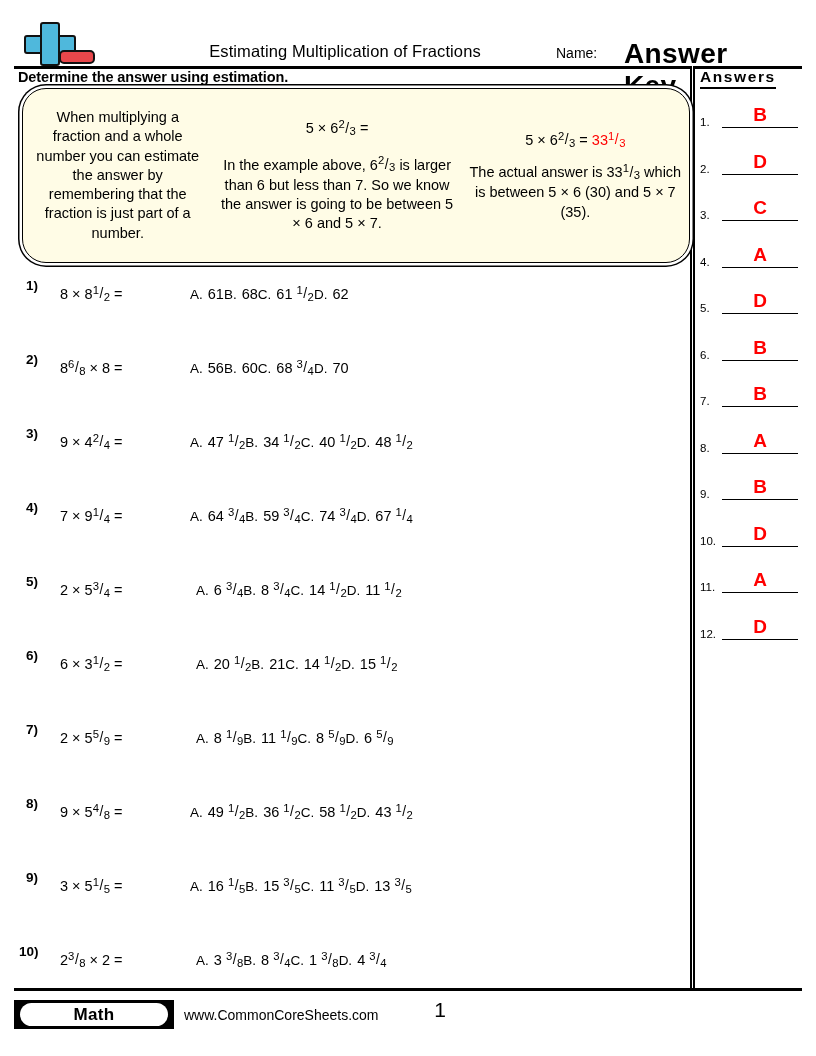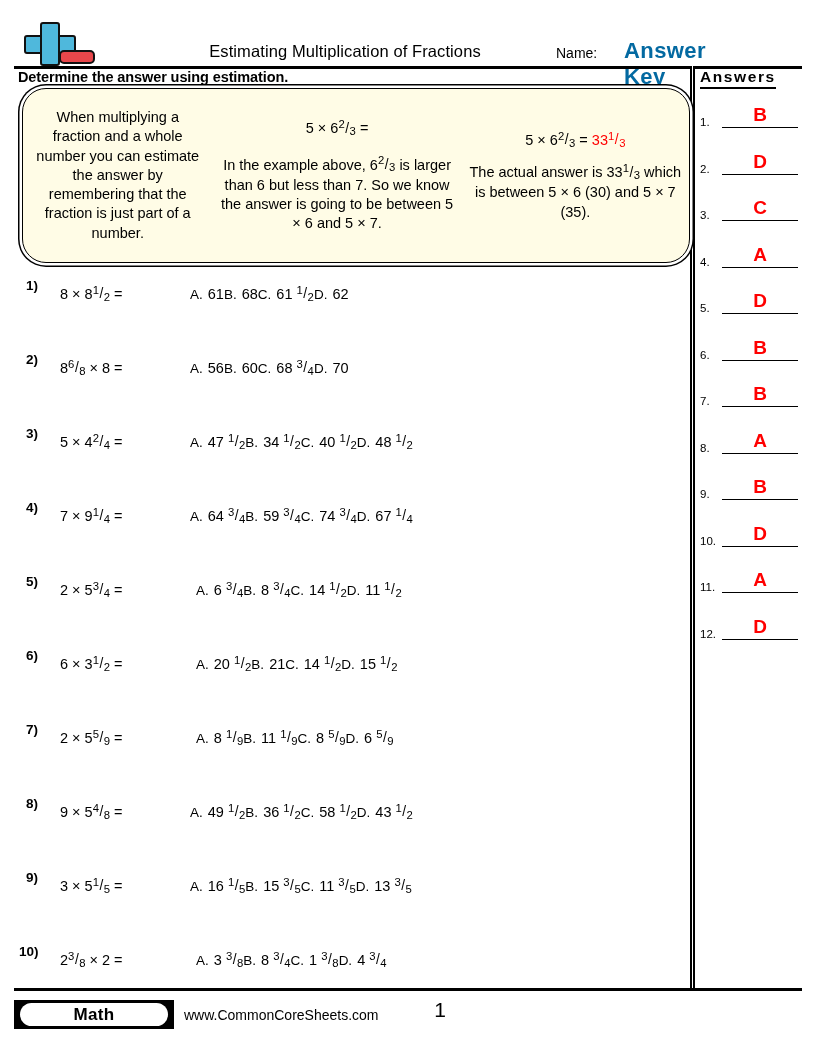--- a/index.html
+++ b/index.html
@@ -36,21 +36,21 @@
   .title {
     position:absolute; left:0; top:42px; width:690px;
     text-align:center; font-size:16.5px; letter-spacing:0.1px;
   }
   .title span { position:relative; top:-0.5px; }
   .name-label {
     position:absolute; left:556px; top:45px; font-size:14px;
   }
   .name-value {
     position:absolute; left:624px; top:38px;
-    font-size:22px; font-weight:bold; color:#0369a1;
+    font-size:28px; font-weight:bold; color:#000000;
     letter-spacing:0.4px;
   }
   .rule-top {
     position:absolute; left:14px; top:66px; width:788px; height:3px; background:#000;
   }
 
   
   .instruction {
     position:absolute; left:18px; top:69px;
     font-size:14.5px; font-weight:bold; letter-spacing:-0.1px;
@@ -294,21 +294,21 @@
         <span class="q-prob"><span>8 × 8</span><span class="fr "><span class="n">1</span><span class="s">/</span><span class="d">2</span></span> <span>=</span></span>
         <span class="q-choices"><span class="ch-letter">A.</span><span class="ch-sp"></span><span>61</span><span class="ch-letter">B.</span><span class="ch-sp"></span><span>68</span><span class="ch-letter">C.</span><span class="ch-sp"></span><span>61</span> <span class="fr "><span class="n">1</span><span class="s">/</span><span class="d">2</span></span><span class="ch-letter">D.</span><span class="ch-sp"></span><span>62</span></span>
       </div>
       <div class="q">
         <span class="q-num">2)</span>
         <span class="q-prob"><span>8</span><span class="fr "><span class="n">6</span><span class="s">/</span><span class="d">8</span></span> <span>× 8 =</span></span>
         <span class="q-choices"><span class="ch-letter">A.</span><span class="ch-sp"></span><span>56</span><span class="ch-letter">B.</span><span class="ch-sp"></span><span>60</span><span class="ch-letter">C.</span><span class="ch-sp"></span><span>68</span> <span class="fr "><span class="n">3</span><span class="s">/</span><span class="d">4</span></span><span class="ch-letter">D.</span><span class="ch-sp"></span><span>70</span></span>
       </div>
       <div class="q">
         <span class="q-num">3)</span>
-        <span class="q-prob"><span>5 × 4</span><span class="fr "><span class="n">2</span><span class="s">/</span><span class="d">4</span></span> <span>=</span></span>
+        <span class="q-prob"><span>9 × 4</span><span class="fr "><span class="n">2</span><span class="s">/</span><span class="d">4</span></span> <span>=</span></span>
         <span class="q-choices"><span class="ch-letter">A.</span><span class="ch-sp"></span><span>47</span> <span class="fr "><span class="n">1</span><span class="s">/</span><span class="d">2</span></span><span class="ch-letter">B.</span><span class="ch-sp"></span><span>34</span> <span class="fr "><span class="n">1</span><span class="s">/</span><span class="d">2</span></span><span class="ch-letter">C.</span><span class="ch-sp"></span><span>40</span> <span class="fr "><span class="n">1</span><span class="s">/</span><span class="d">2</span></span><span class="ch-letter">D.</span><span class="ch-sp"></span><span>48</span> <span class="fr "><span class="n">1</span><span class="s">/</span><span class="d">2</span></span></span>
       </div>
       <div class="q">
         <span class="q-num">4)</span>
         <span class="q-prob"><span>7 × 9</span><span class="fr "><span class="n">1</span><span class="s">/</span><span class="d">4</span></span> <span>=</span></span>
         <span class="q-choices"><span class="ch-letter">A.</span><span class="ch-sp"></span><span>64</span> <span class="fr "><span class="n">3</span><span class="s">/</span><span class="d">4</span></span><span class="ch-letter">B.</span><span class="ch-sp"></span><span>59</span> <span class="fr "><span class="n">3</span><span class="s">/</span><span class="d">4</span></span><span class="ch-letter">C.</span><span class="ch-sp"></span><span>74</span> <span class="fr "><span class="n">3</span><span class="s">/</span><span class="d">4</span></span><span class="ch-letter">D.</span><span class="ch-sp"></span><span>67</span> <span class="fr "><span class="n">1</span><span class="s">/</span><span class="d">4</span></span></span>
       </div>
       <div class="q">
         <span class="q-num">5)</span>
         <span class="q-prob"><span>2 × 5</span><span class="fr "><span class="n">3</span><span class="s">/</span><span class="d">4</span></span> <span>=</span></span>

